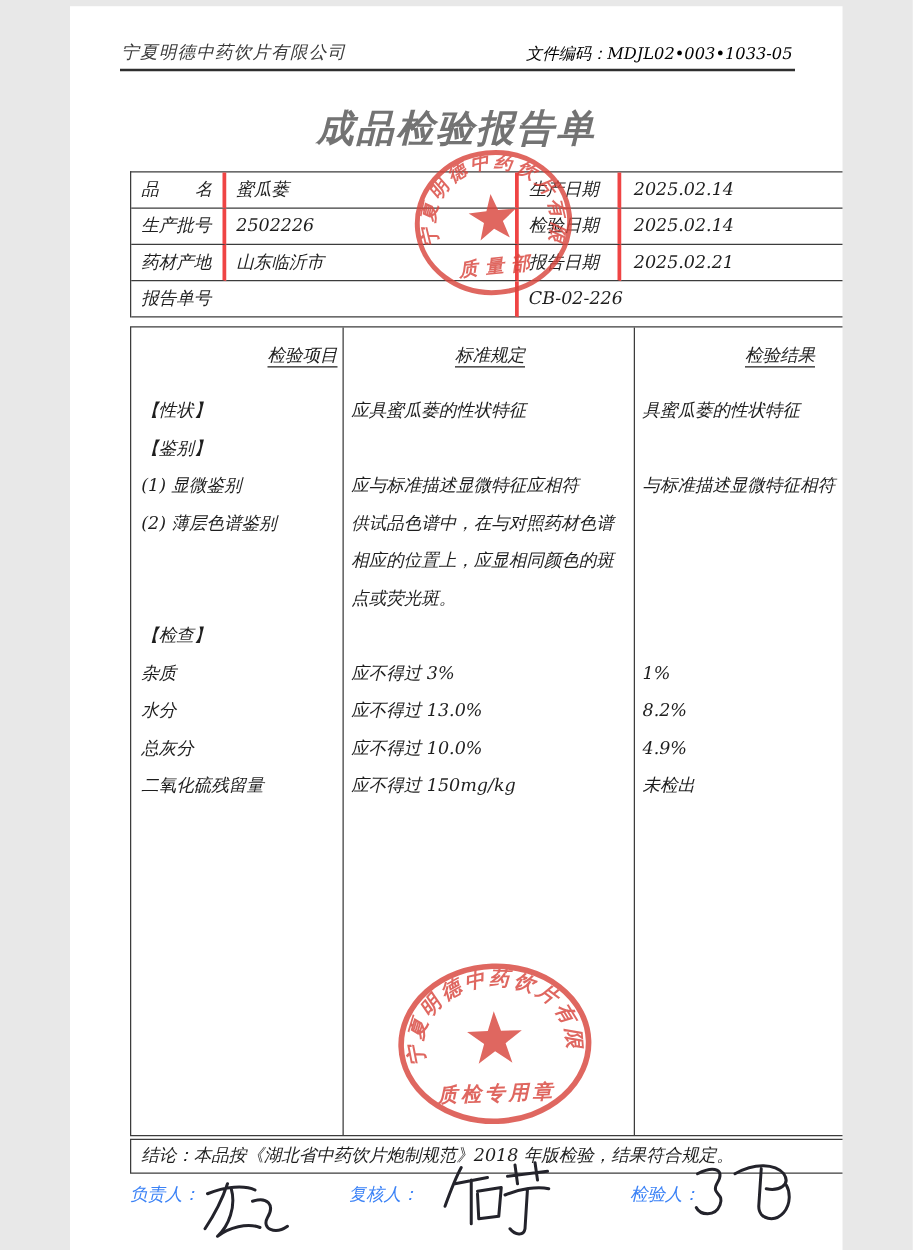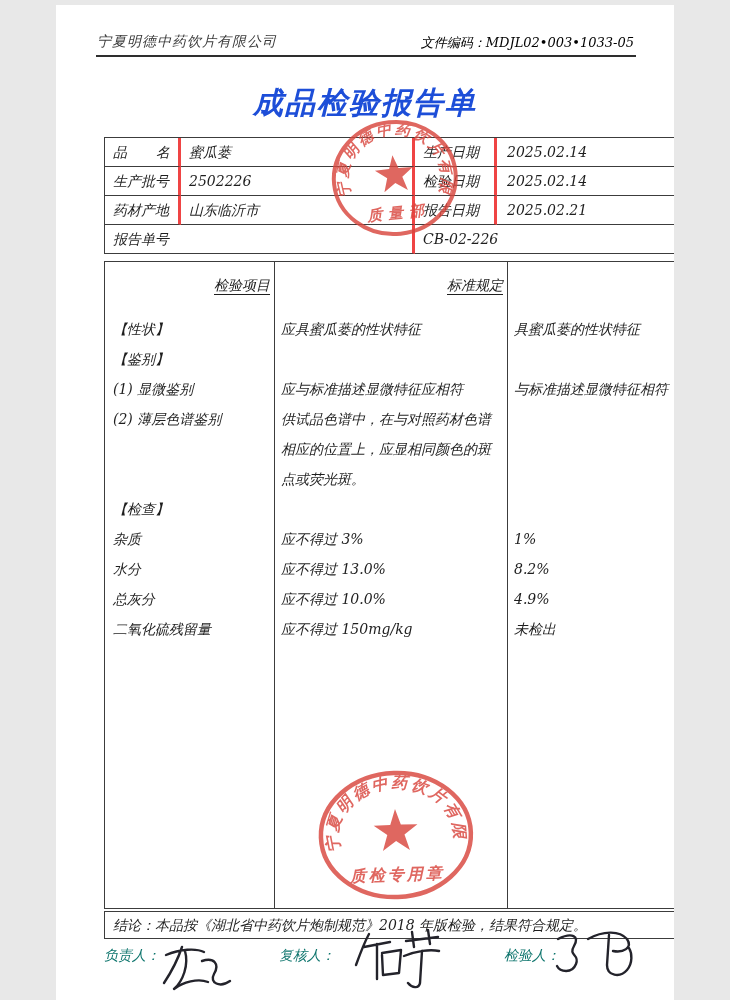--- a/index.html
+++ b/index.html
@@ -10,21 +10,21 @@
     font-family:"DejaVu Serif","Liberation Serif",serif;
     color:#1e1e1e;
     font-style:italic;
   }
   
   .hdr-company { position:absolute; left:41px; top:28px; font-size:14px; letter-spacing:1px; color:#3a3a3a; }
   .hdr-code    { position:absolute; right:40px; top:29px; font-size:13px; color:#000000; }
   .hdr-rule    { position:absolute; left:40px; right:38px; top:50px; height:2px; background:#2e2e2e; }
   
   .doc-title { position:absolute; left:0; right:0; top:78px; text-align:center;
-               font-size:30px; font-weight:bold; letter-spacing:2px; color:#1d4ed8; }
+               font-size:30px; font-weight:bold; letter-spacing:2px; color:#737373; }
   
   .info-table {
     position:absolute; left:48px; top:132px; width:634px;
     display:grid; grid-template-columns:76px 234px 82px 242px;
     border-top:1px solid #3c3c3c; border-left:1px solid #3c3c3c;
     font-size:14px;
   }
   .info-table .cell {
     border-right:3px solid #ef4444; border-bottom:1px solid #3c3c3c;
     height:29px; line-height:28px; padding:0 8px 0 8px; overflow:hidden; white-space:nowrap;
@@ -38,30 +38,30 @@
     position:absolute; left:48px; top:256px; width:634px; height:648px;
     border:1px solid #3c3c3c; font-size:14px;
   }
   .vline { position:absolute; top:0; bottom:0; width:1px; background:#3c3c3c; }
   .vline.v1 { left:169px; } .vline.v2 { left:402px; }
   .trow { display:grid; grid-template-columns:170px 233px 231px; }
   .thead-row .tcell { padding-top:8px; height:52px; }
   .tcell { padding-left:8px; padding-right:5px; line-height:30px; min-height:30px; }
   .tcell.c2, .tcell.c3 { padding-left:6px; }
   .thead-row .c1 { text-align:right; }
-  .thead-row .c2, .thead-row .c3 { text-align:right; }
+  .thead-row .c2, .thead-row .c3 { text-align:center; }
   .th-label { text-decoration:underline; text-underline-offset:4px; }
   
   .conclusion-box {
     position:absolute; left:48px; top:906px; width:634px; height:28px;
     border:1px solid #3c3c3c; font-size:14px; line-height:26px; padding-left:8px;
     white-space:nowrap; overflow:hidden;
   }
   
-  .sig-label { position:absolute; top:942px; font-size:14px; color:#0f766e; }
+  .sig-label { position:absolute; top:942px; font-size:14px; color:#3b82f6; }
   .sig-label.s1 { left:48px; } .sig-label.s2 { left:223px; } .sig-label.s3 { left:448px;text-align:right; }
   .sig-svg { position:absolute; }
   .sig-svg path { fill:none; stroke:#23232b; stroke-width:2.4; stroke-linecap:round; stroke-linejoin:round; }
   
   .stamp { position:absolute; pointer-events:none; opacity:0.82; }
   .stamp-top { left:269px; top:111px; transform:rotate(-6deg); }
   .stamp-bottom { left:255px; top:763px; transform:rotate(-2deg); }
   .stamp text { fill:#d9463e; font-family:"DejaVu Serif","Liberation Serif",serif; font-weight:bold; }
 </style>
 </head>

